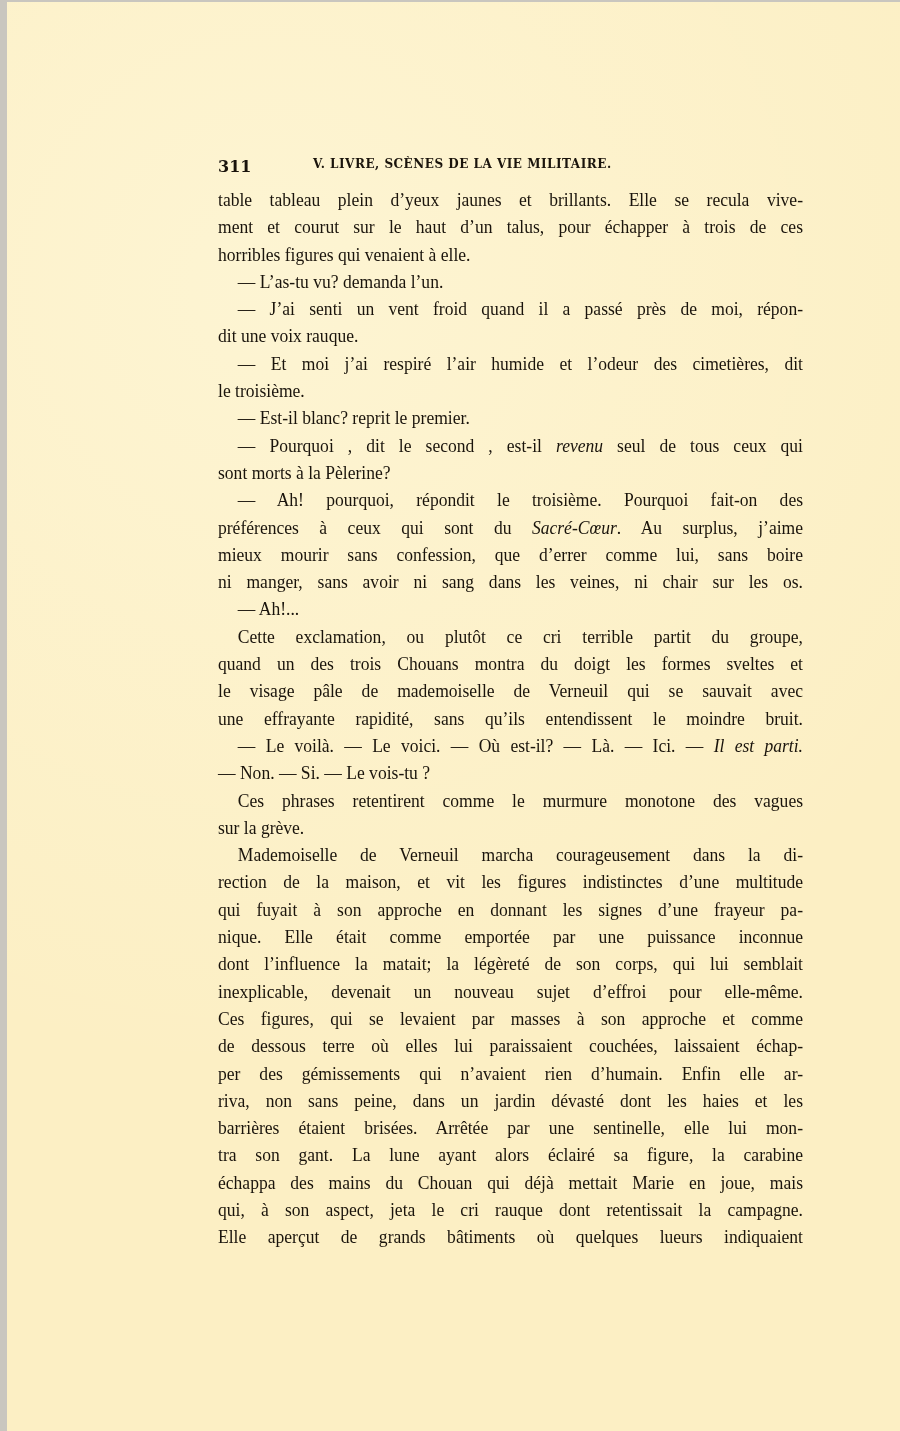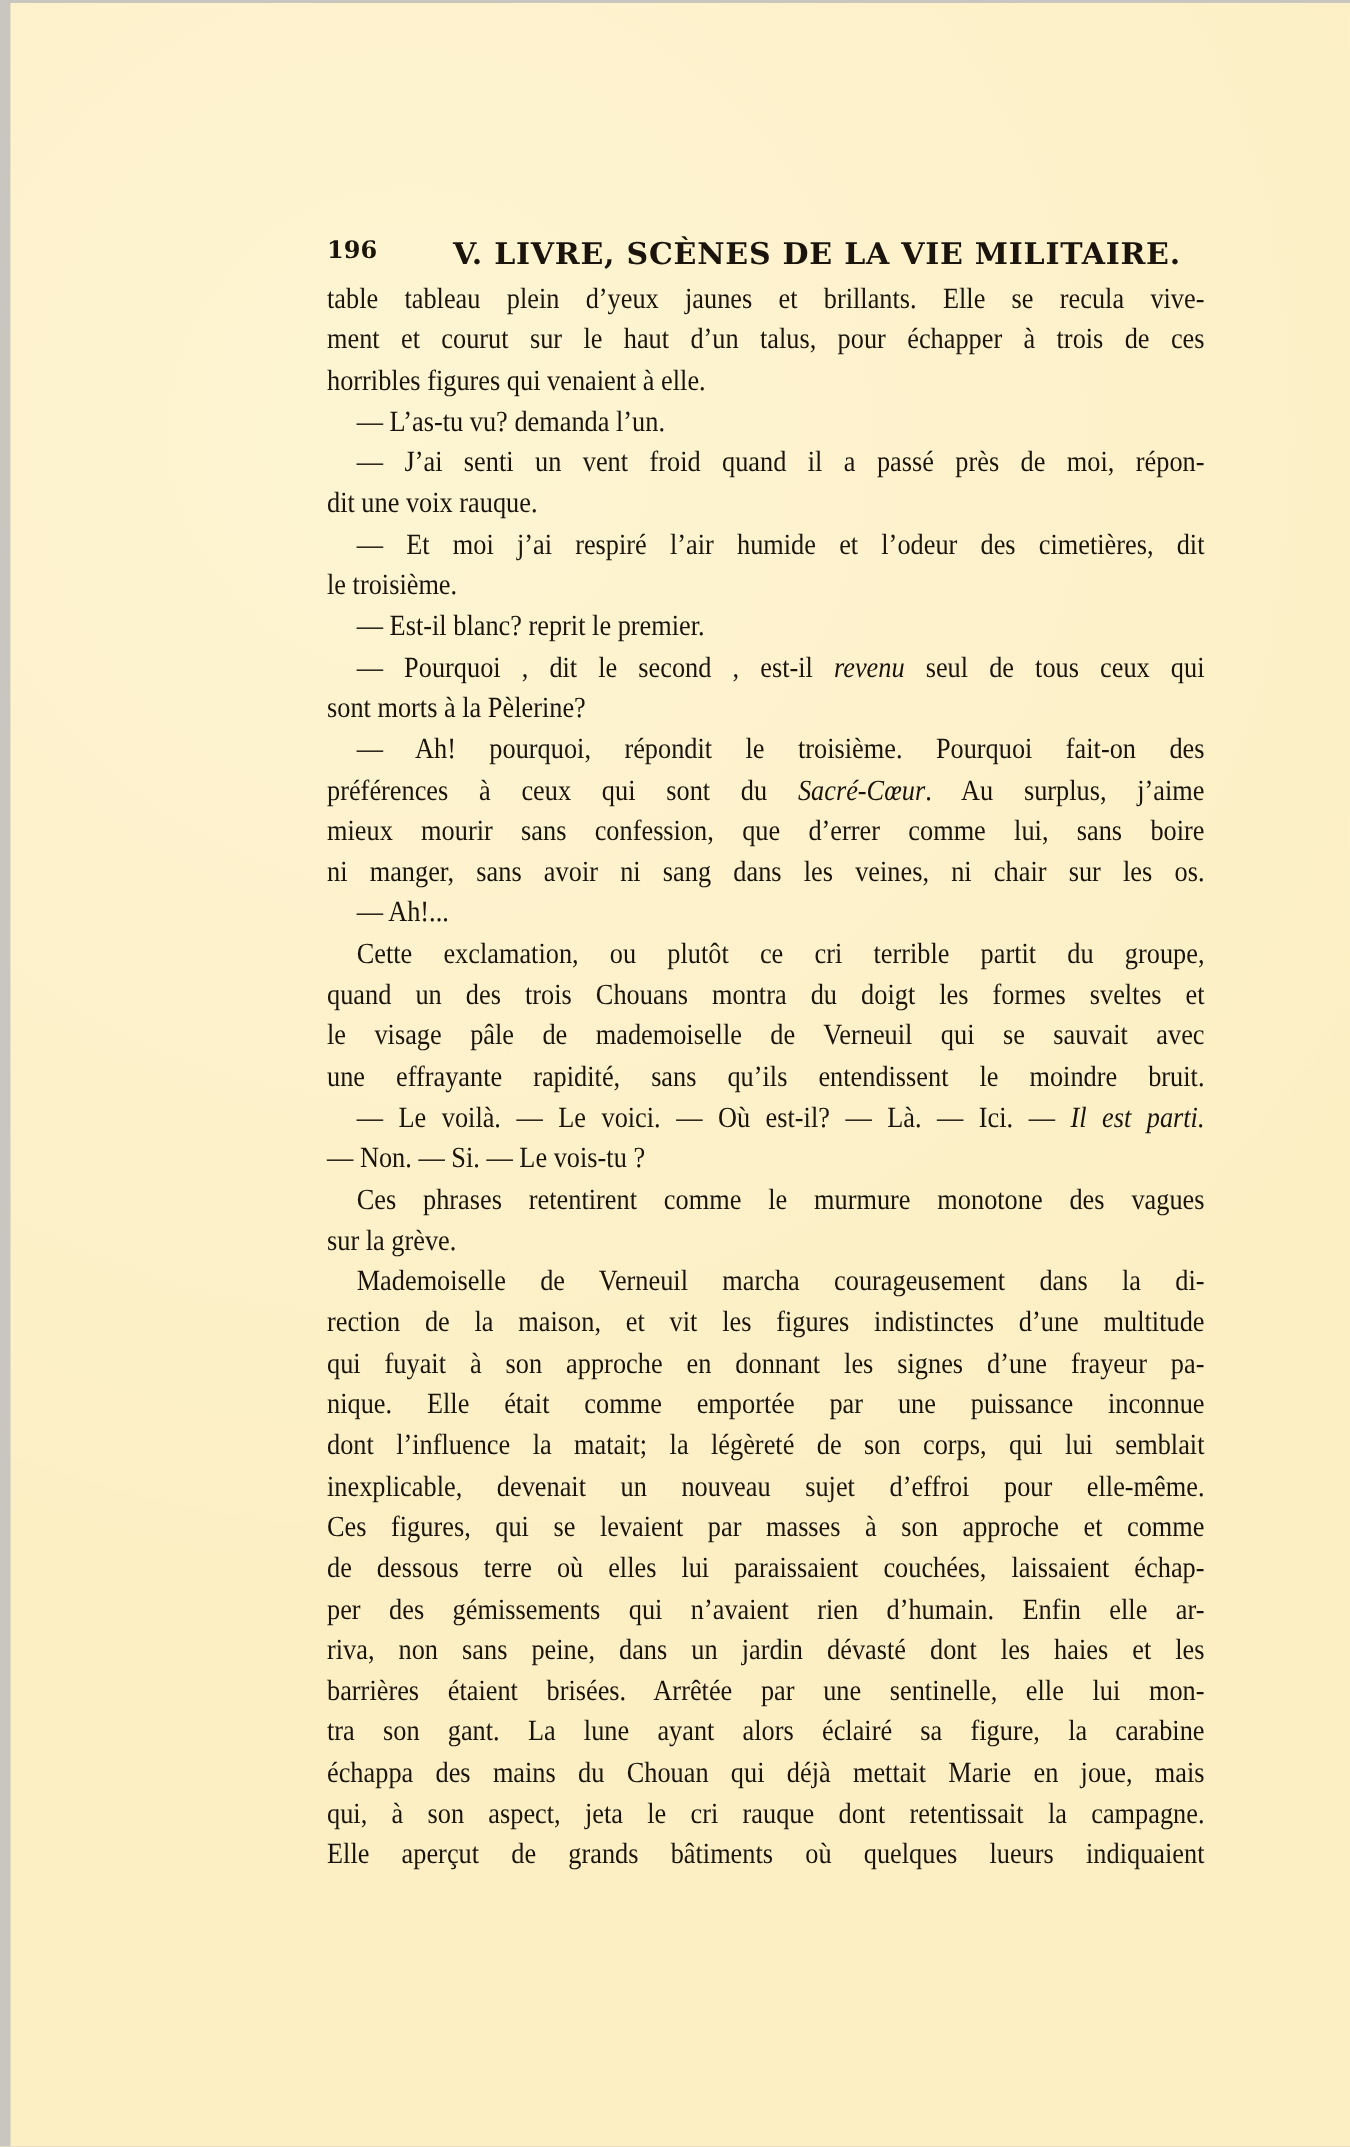--- a/index.html
+++ b/index.html
@@ -12,39 +12,39 @@
       position: absolute; left: 7px; top: 2px; width: 893px; height: 1429px;
       background: #fcefc4;
       background-image: radial-gradient(circle at 30% 20%, rgba(255,250,225,0.5), rgba(252,239,196,0) 60%);
     }
     .header {
       position: absolute; left: 211px; top: 152px; width: 585px; height: 26px;
       font-family: "DejaVu Serif", serif; color: #1a140c;
       font-size: 16px; font-weight: bold;
     }
     .page-number { position: absolute; left: 0; top: 3px; }
-    .running-head { position: absolute; left: 84px; top: 3px; letter-spacing: 0.5px; font-size: 20px; }
+    .running-head { position: absolute; left: 95px; top: 3px; letter-spacing: 0.5px; font-size: 12px; }
     .text {
       position: absolute; left: 211px; top: 184px; width: 585px;
       font-family: "Liberation Serif", serif; color: #1a140c;
       font-size: 19.5px; line-height: 27.3px;
       transform: scaleX(0.9); transform-origin: left top;
       width: 650px;
     }
     .line { display: block; white-space: nowrap; text-align: justify; text-align-last: justify; height: 27.3px; }
     .line.last { text-align-last: left; }
     .indent { padding-left: 22px; }
     i { font-style: italic; }
   </style>
 </head>
 <body>
 
 <div class="page">
   <div class="header">
-    <span class="page-number">196</span>
+    <span class="page-number">311</span>
     <span class="running-head">V. LIVRE, SCÈNES DE LA VIE MILITAIRE.</span>
   </div>
   <div class="text" id="body-text">
       <span class="line">table tableau plein d’yeux jaunes et brillants. Elle se recula vive-</span>
       <span class="line">ment et courut sur le haut d’un talus, pour échapper à trois de ces</span>
       <span class="line last">horribles figures qui venaient à elle.</span>
       <span class="line indent last">— L’as-tu vu? demanda l’un.</span>
       <span class="line indent">— J’ai senti un vent froid quand il a passé près de moi, répon-</span>
       <span class="line last">dit une voix rauque.</span>
       <span class="line indent">— Et moi j’ai respiré l’air humide et l’odeur des cimetières, dit</span>

